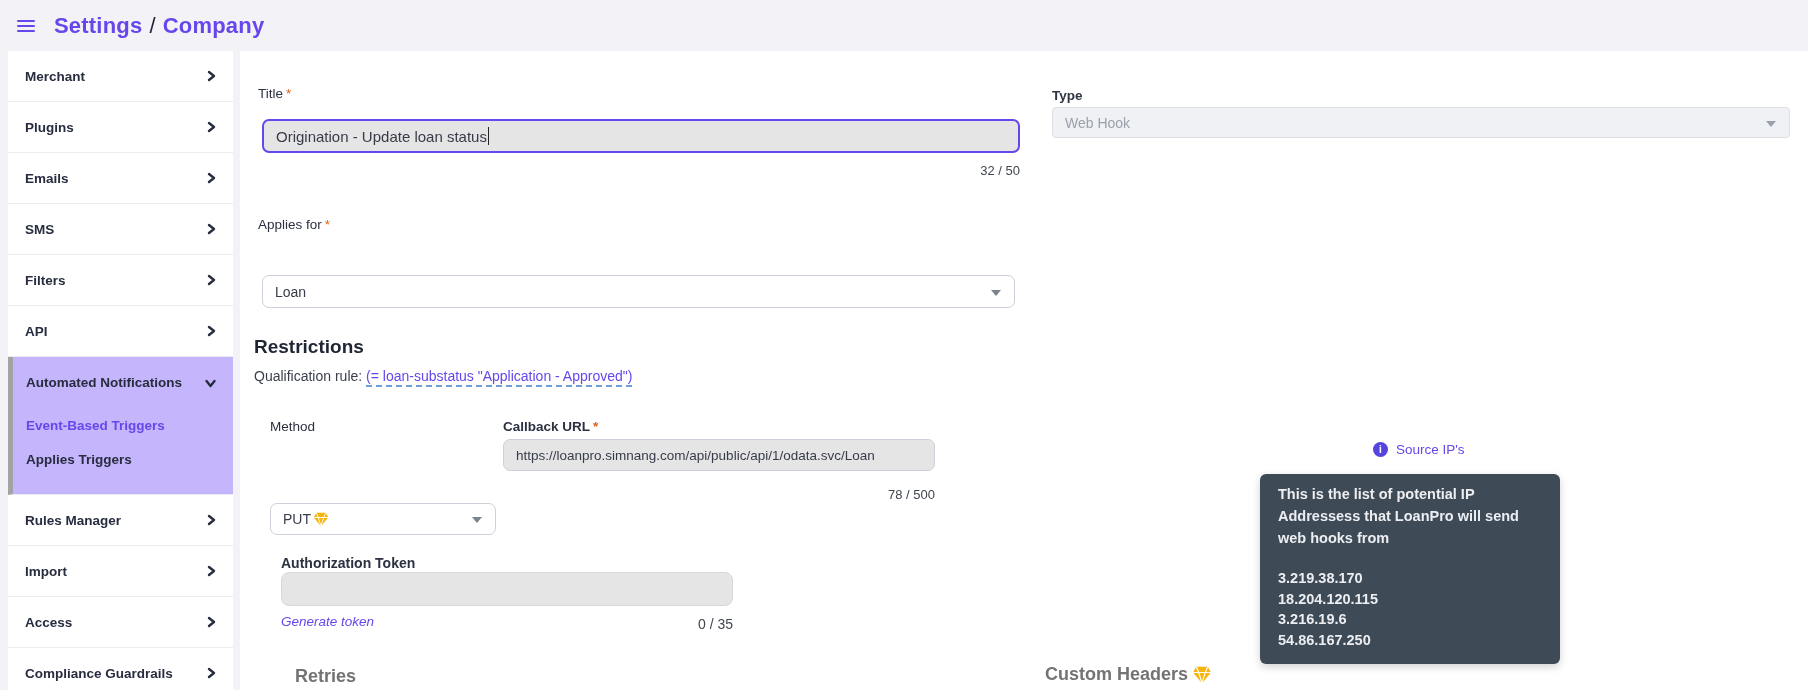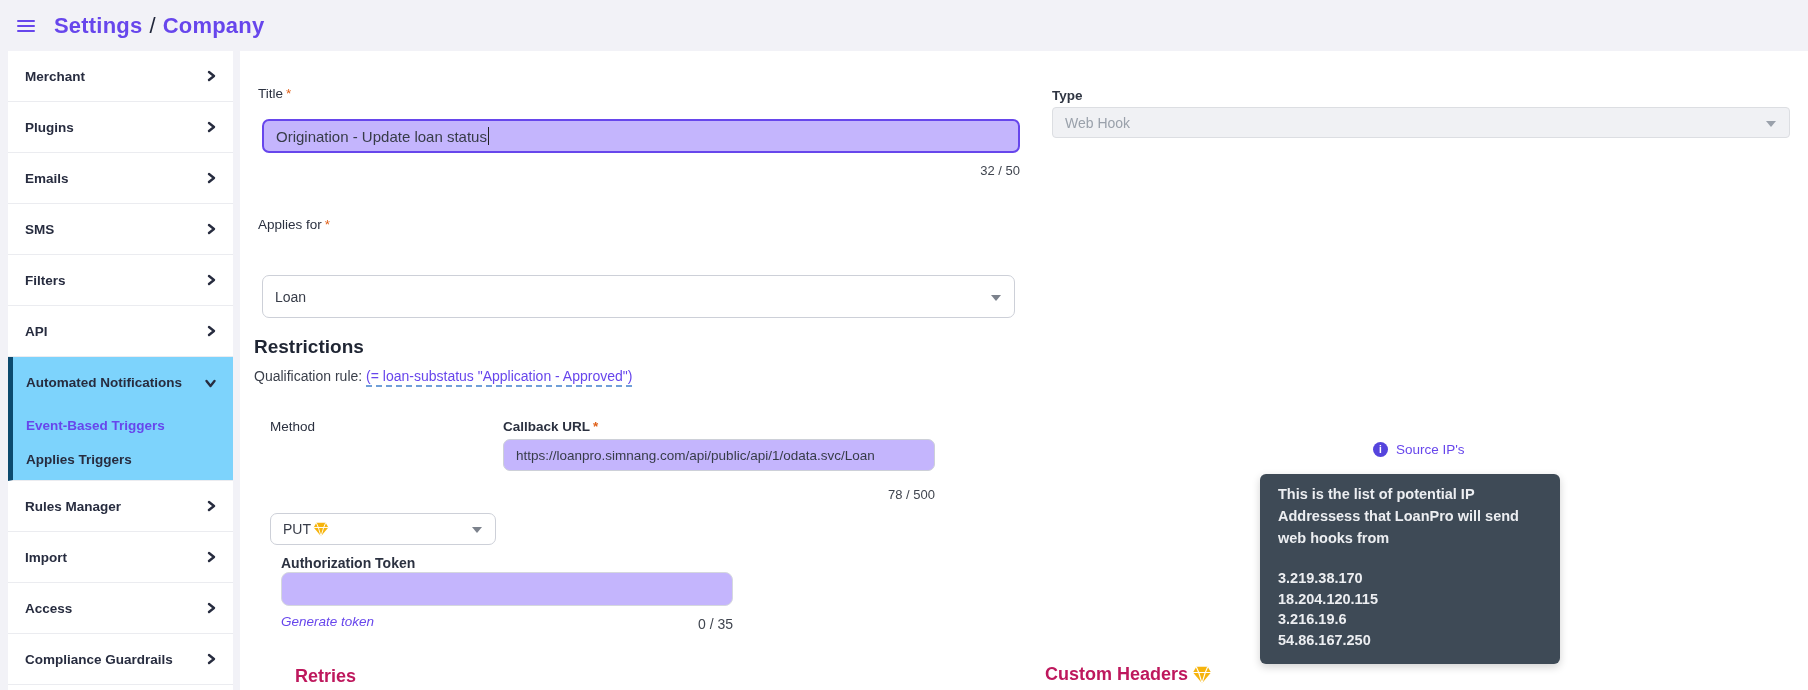--- a/index.html
+++ b/index.html
@@ -13,34 +13,34 @@
   .header { position:absolute; left:0; top:0; width:1808px; height:51px; display:flex; }
   .hamburger { margin-left:16px; cursor:pointer; display:flex; align-items:center; }
   .crumbs { margin-left:18px; font-size:22px; font-weight:600; letter-spacing:.2px; display:flex; align-items:center; }
   .crumb { color:#6746ec; cursor:pointer; }
   .crumb-sep { color:#20263a; font-weight:500; margin:0 7px; }
 
   .sidebar { position:absolute; left:8px; top:51px; width:225px; bottom:0; background:#fff; }
   .side-item { height:51px; display:flex; align-items:center; padding:0 16px 0 17px; border-bottom:1px solid #ebecf0; cursor:pointer; background:#fff; }
   .side-label { font-size:13.5px; font-weight:700; color:#272c3f; flex:1; }
   .chev { flex:none; display:flex; }
-  .side-group { border-left:5px solid #0c4a6e; border-bottom:1px solid #ebecf0; padding-bottom:4px; background:#7dd3fc; }
+  .side-group { border-left:5px solid #a3a3a3; border-bottom:1px solid #ebecf0; padding-bottom:18px; background:#c4b5fd; }
   .side-group .group-head { height:51px; display:flex; align-items:center; padding:0 16px 0 13px; cursor:pointer; }
   .sub-item { height:34px; display:flex; align-items:center; padding:0 16px 0 13px; cursor:pointer; }
   .sub-label { font-size:13.5px; font-weight:700; color:#272c3f; }
   .sub-item.active .sub-label { color:#6746ec; }
 
   .main { position:absolute; left:240px; top:51px; right:0; bottom:0; background:#fff; }
   .abs { position:absolute; }
 
   .field-label { font-size:13.5px; color:#2b3140; font-weight:500; }
   .req { color:#e0611a; margin-left:3px; }
   .counter { font-size:13px; color:#40454f; text-align:right; }
 
-  .text-input { background:#c4b5fd; border:1px solid #cdd0d8; border-radius:7px; font-size:15px; color:#373c48;
+  .text-input { background:#e5e5e5; border:1px solid #cdd0d8; border-radius:7px; font-size:15px; color:#373c48;
                 padding:0 12px; outline:none; font-family:"Liberation Sans",sans-serif; }
   .focused { border:2px solid #6746ec; }
 
   .select { background:#fff; border:1px solid #cdd0d8; border-radius:7px; display:flex; align-items:center;
             padding:0 34px 0 12px; font-size:14px; color:#373c48; cursor:pointer; position:relative; }
   .caret { position:absolute; right:13px; top:50%; margin-top:-2px; width:0; height:0;
            border-left:5px solid transparent; border-right:5px solid transparent; border-top:6px solid #7c828c; }
   .select.disabled { background:#f0f1f4; border-color:#dcdee2; color:#9aa1ab; border-radius:4px; cursor:default; }
   .select.disabled .caret { border-top-color:#9aa1ab; }
 
@@ -56,21 +56,21 @@
   .info-icon { width:15px; height:15px; border-radius:50%; background:#5544dd; color:#fff; font-size:10px; font-weight:700;
                display:flex; align-items:center; justify-content:center; }
   .srcip-label { color:#6746ec; font-size:13.5px; font-weight:500; }
 
   .tooltip { background:#3e4a56; border-radius:6px; padding:10px 18px; color:#eceef1;
              box-shadow:0 3px 8px rgba(0,0,0,.18); }
   .tooltip p { font-size:14.5px; font-weight:700; line-height:1.5; }
   .tooltip ul { list-style:none; margin-top:19px; }
   .tooltip li { font-size:14.5px; font-weight:700; line-height:1.42; }
 
-  .mini-heading { font-size:18px; font-weight:700; color:#be185d; display:flex; align-items:center; }
+  .mini-heading { font-size:18px; font-weight:700; color:#737373; display:flex; align-items:center; }
   .cursor-bar { display:inline-block; width:1px; height:18px; background:#222; margin-left:1px; vertical-align:middle; }
 </style>
 </head>
 <body>
 
 <div class="header">
   <span class="hamburger">
     <svg width="20" height="16" viewBox="0 0 20 16">
         <g stroke="#6746ec" stroke-width="2" stroke-linecap="round">
       <line x1="2" y1="3" x2="18" y2="3"></line>
@@ -200,21 +200,21 @@
 
   <div class="abs field-label" style="left:812px; top:37px; font-weight:600; color:#2f3542;">Type</div>
   <div class="abs select disabled" style="left:812px; top:56px; width:738px; height:31px;">
     <span>Web Hook</span>
     <span class="caret"></span>
   </div>
 
   <div class="abs field-label" style="left:18px; top:166px;">
     <span>Applies for</span><span class="req">*</span>
   </div>
-  <div class="abs select" style="left:22px; top:193px; width:753px; height:43px;">
+  <div class="abs select" style="left:22px; top:193px; width:753px; height:33px;">
     <span>Loan</span>
     <span class="caret"></span>
   </div>
 
   <div class="abs section-heading" style="left:14px; top:285px;">Restrictions</div>
   <div class="abs qual" style="left:14px; top:317px;">
     <span>Qualification rule:</span>
     <a>(= loan-substatus "Application - Approved")</a>
   </div>
 

